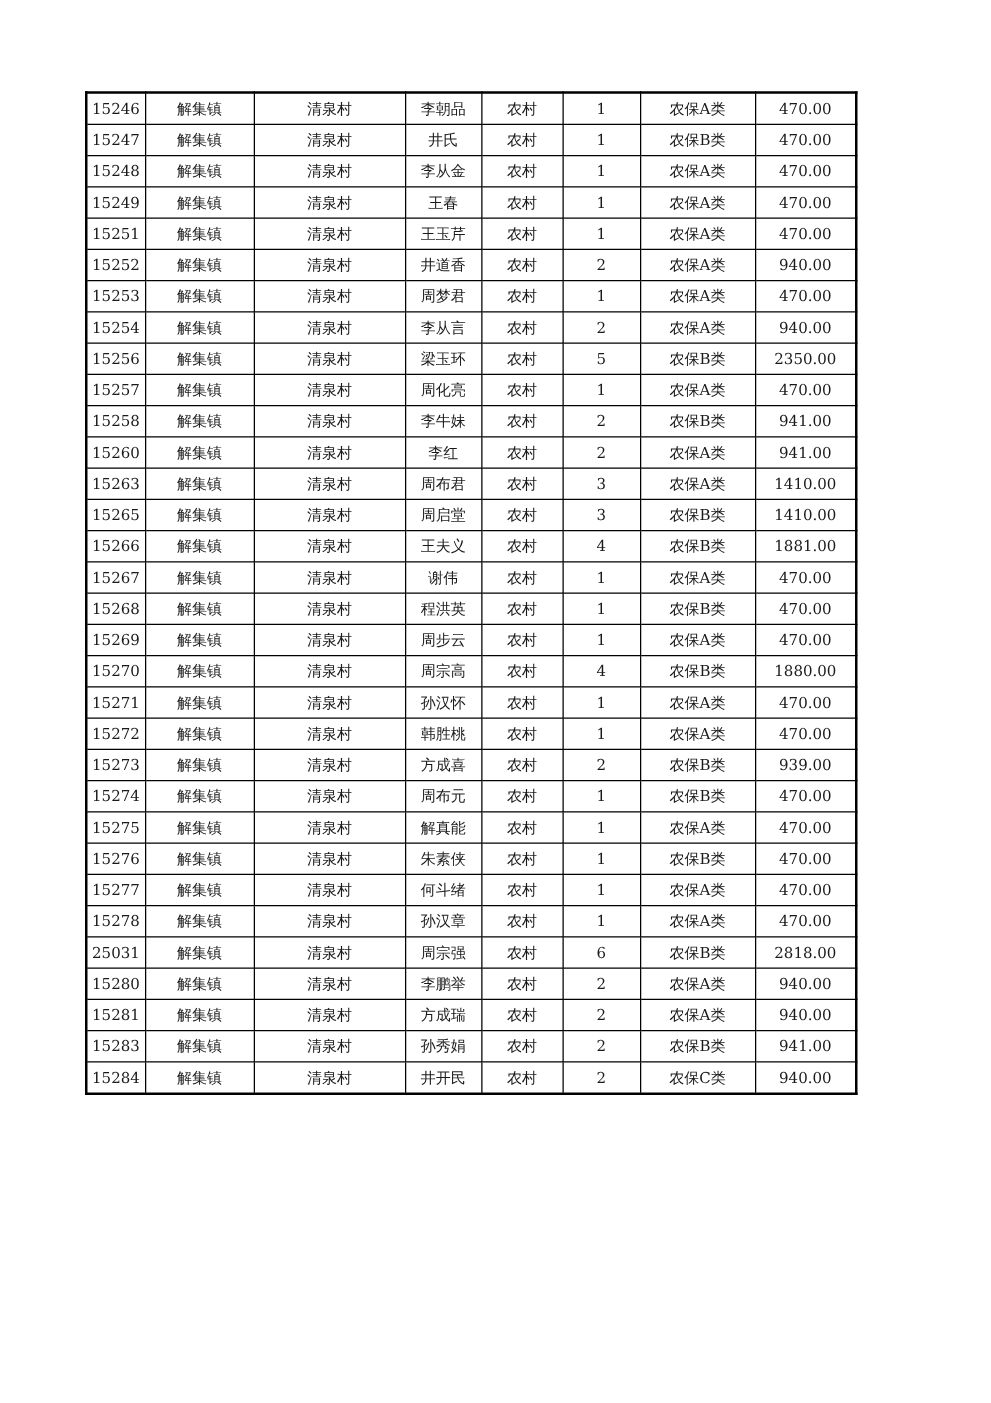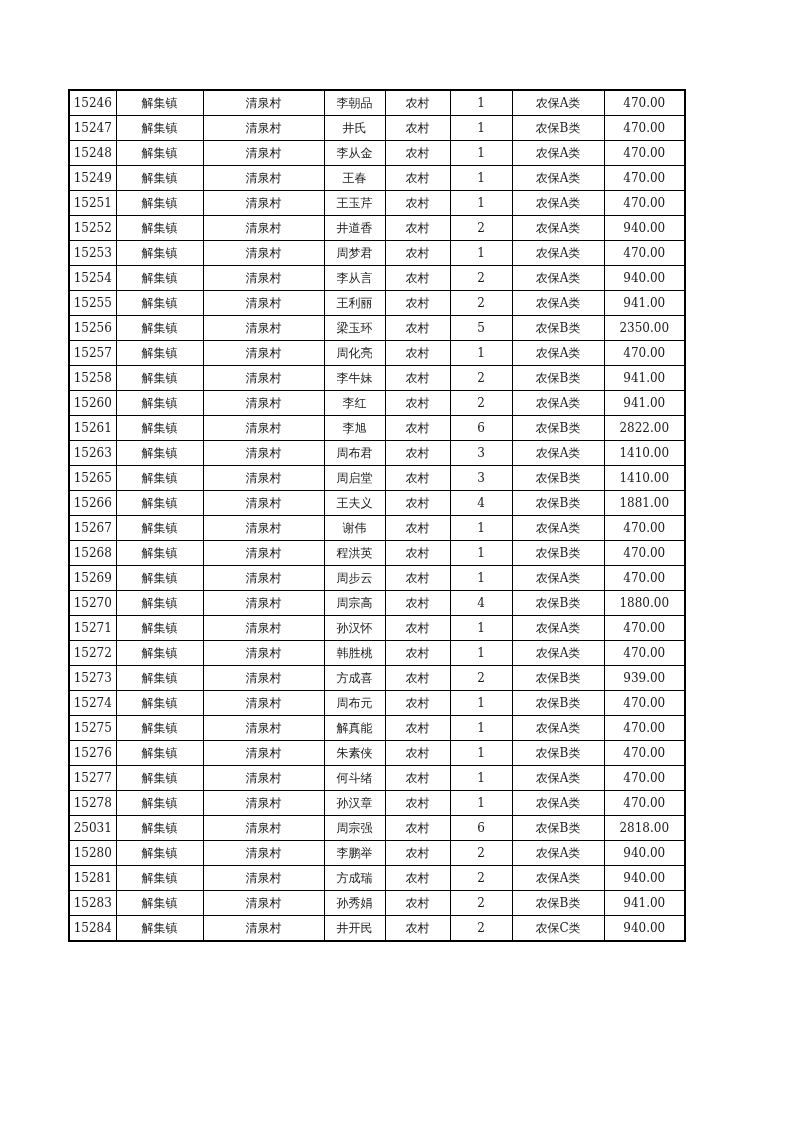--- a/index.html
+++ b/index.html
@@ -17,21 +17,20 @@
     color: #1a1a1a;
   }
   table.roster {
     position: absolute;
     left: 68px;
     top: 73px;
     width: 616px;
     border-collapse: collapse;
     table-layout: fixed;
     border: 2px solid #000;
-    margin-top: 16px;
   }
   table.roster td {
     border: 1px solid #000;
     height: 24px;
     padding: 0 2px;
     text-align: center;
     vertical-align: middle;
     font-size: 12px;
     white-space: nowrap;
     overflow: hidden;
@@ -143,86 +142,66 @@
     <td>15254</td>
     <td>解集镇</td>
     <td>清泉村</td>
     <td>李从言</td>
     <td>农村</td>
     <td>2</td>
     <td>农保A类</td>
     <td>940.00</td>
   </tr>
 
-  <tr>
-    <td>15255</td>
-    <td>解集镇</td>
-    <td>清泉村</td>
-    <td>王利丽</td>
-    <td>农村</td>
-    <td>2</td>
-    <td>农保A类</td>
+
+  <tr>
+    <td>15256</td>
+    <td>解集镇</td>
+    <td>清泉村</td>
+    <td>梁玉环</td>
+    <td>农村</td>
+    <td>5</td>
+    <td>农保B类</td>
+    <td>2350.00</td>
+  </tr>
+
+  <tr>
+    <td>15257</td>
+    <td>解集镇</td>
+    <td>清泉村</td>
+    <td>周化亮</td>
+    <td>农村</td>
+    <td>1</td>
+    <td>农保A类</td>
+    <td>470.00</td>
+  </tr>
+
+  <tr>
+    <td>15258</td>
+    <td>解集镇</td>
+    <td>清泉村</td>
+    <td>李牛妹</td>
+    <td>农村</td>
+    <td>2</td>
+    <td>农保B类</td>
     <td>941.00</td>
   </tr>
 
-  <tr>
-    <td>15256</td>
-    <td>解集镇</td>
-    <td>清泉村</td>
-    <td>梁玉环</td>
-    <td>农村</td>
-    <td>5</td>
-    <td>农保B类</td>
-    <td>2350.00</td>
-  </tr>
-
-  <tr>
-    <td>15257</td>
-    <td>解集镇</td>
-    <td>清泉村</td>
-    <td>周化亮</td>
-    <td>农村</td>
-    <td>1</td>
-    <td>农保A类</td>
-    <td>470.00</td>
-  </tr>
-
-  <tr>
-    <td>15258</td>
-    <td>解集镇</td>
-    <td>清泉村</td>
-    <td>李牛妹</td>
-    <td>农村</td>
-    <td>2</td>
-    <td>农保B类</td>
+
+  <tr>
+    <td>15260</td>
+    <td>解集镇</td>
+    <td>清泉村</td>
+    <td>李红</td>
+    <td>农村</td>
+    <td>2</td>
+    <td>农保A类</td>
     <td>941.00</td>
   </tr>
 
-
-  <tr>
-    <td>15260</td>
-    <td>解集镇</td>
-    <td>清泉村</td>
-    <td>李红</td>
-    <td>农村</td>
-    <td>2</td>
-    <td>农保A类</td>
-    <td>941.00</td>
-  </tr>
-
-  <tr>
-    <td>15261</td>
-    <td>解集镇</td>
-    <td>清泉村</td>
-    <td>李旭</td>
-    <td>农村</td>
-    <td>6</td>
-    <td>农保B类</td>
-    <td>2822.00</td>
-  </tr>
 
 
   <tr>
     <td>15263</td>
     <td>解集镇</td>
     <td>清泉村</td>
     <td>周布君</td>
     <td>农村</td>
     <td>3</td>
     <td>农保A类</td>

